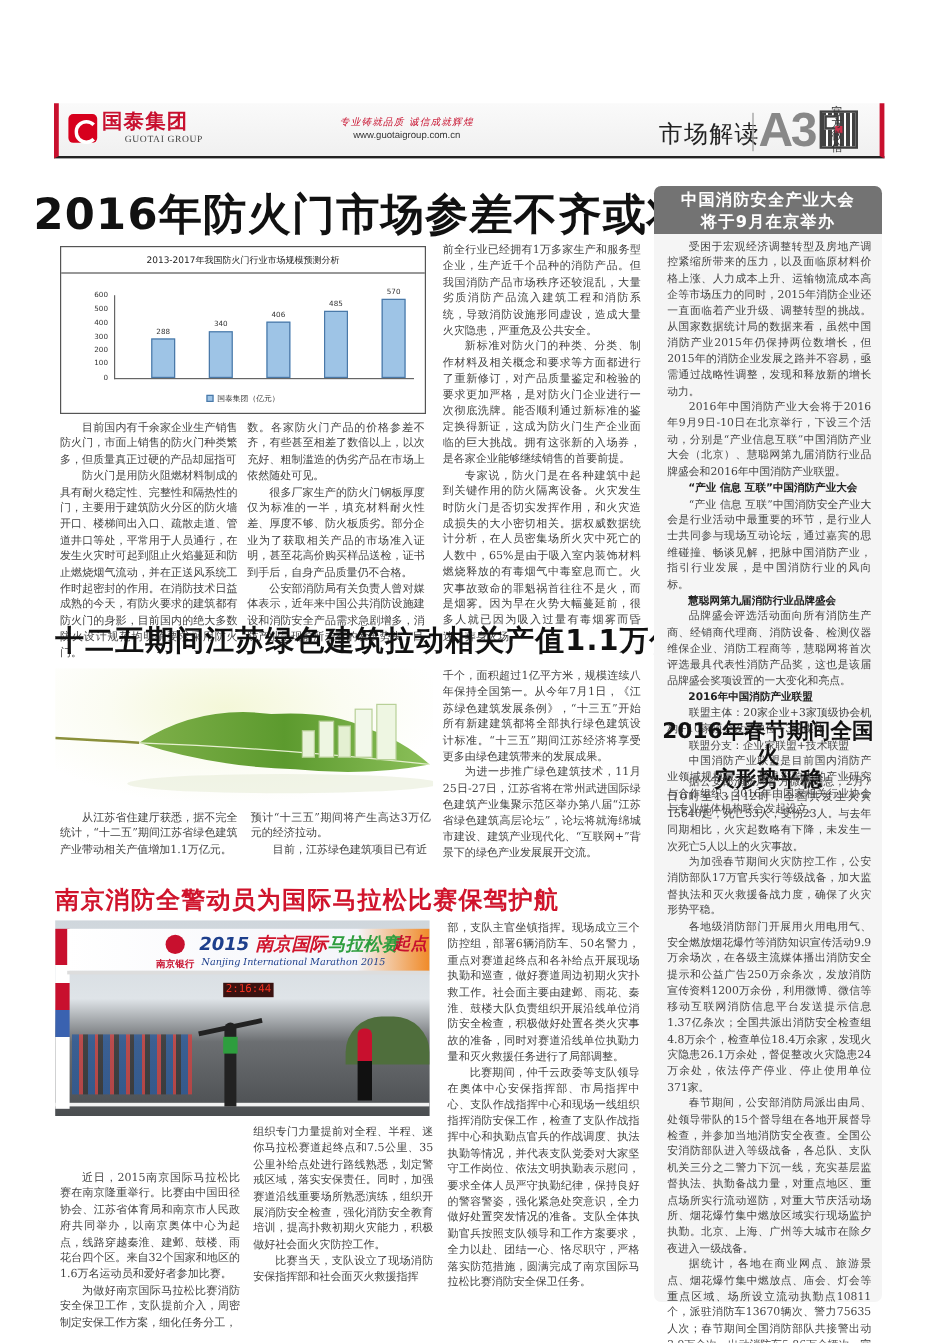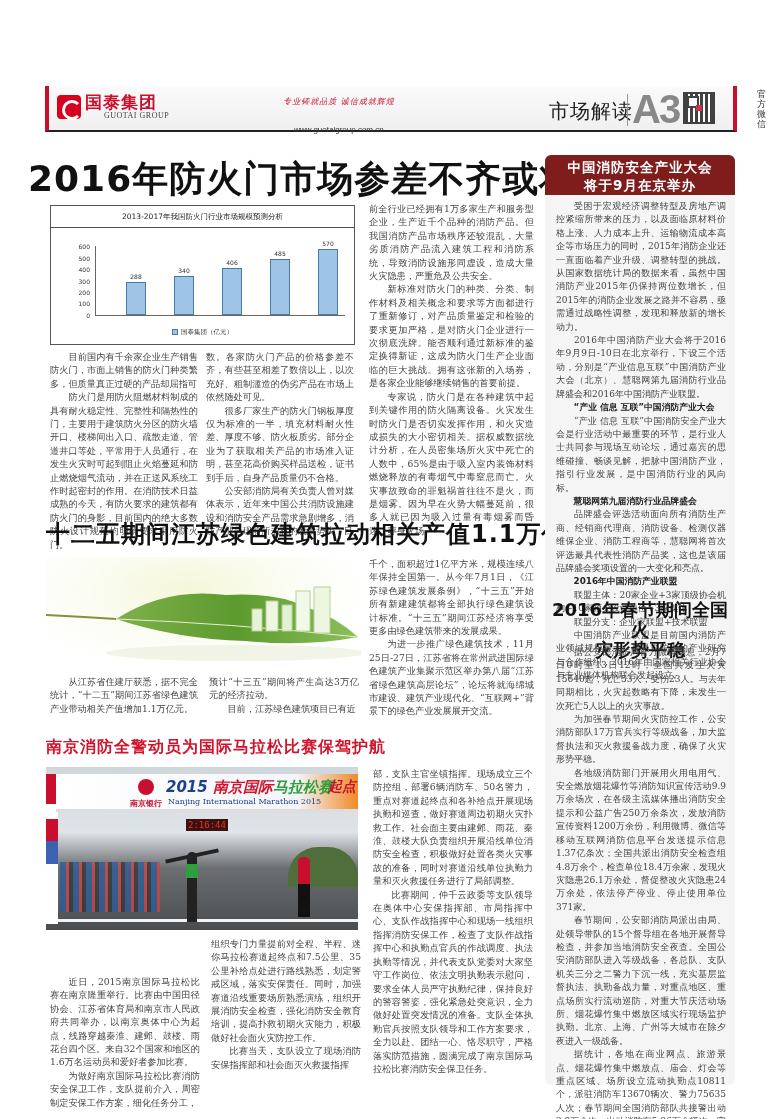--- a/index.html
+++ b/index.html
@@ -9,36 +9,36 @@
   
   .masthead { position: absolute; left: 45px; top: 86px; width: 692px; height: 46px; border-left: 4px solid #c8102e; border-right: 4px solid #c8102e; border-bottom: 2px solid #222; background: linear-gradient(#fafafa, #f0f0f0); }
   .logo { position: absolute; left: 8px; top: 7px; display: flex; align-items: center; }
   .logo-mark { width: 24px; height: 24px; border-radius: 4px; background: #d7001d; position: relative; }
   .logo-mark::after { content: ""; position: absolute; left: 5px; top: 5px; width: 14px; height: 14px; border-radius: 50%; border: 3px solid #fff; border-right-color: transparent; }
   .logo-text { margin-left: 4px; }
   .logo-cn { font-family: "DejaVu Sans", sans-serif; font-weight: bold; font-size: 17px; color: #c8102e; letter-spacing: 1px; line-height: 18px; }
   .logo-en { font-family: "Liberation Serif", serif; font-size: 8px; color: #444; letter-spacing: 0.5px; padding-left: 19px; }
   .slogan { position: absolute; left: 190px; top: 10px; width: 200px; text-align: center; }
   .slogan-cn { font-size: 8px; color: #c8102e; font-style: italic; letter-spacing: 1px; }
-  .slogan-url { font-family: "Liberation Sans", sans-serif; font-size: 8px; color: #333; margin-top: 18px; }
+  .slogan-url { font-family: "Liberation Sans", sans-serif; font-size: 8px; color: #333; margin-top: 1px; }
   .section-name { position: absolute; left: 500px; top: 12px; font-family: "DejaVu Serif", serif; font-size: 20px; color: #222; letter-spacing: 1px; }
   .divider-v { position: absolute; left: 578px; top: 8px; width: 1px; height: 32px; background: #999; }
   .page-no { position: absolute; left: 583px; top: 1px; font-family: "Liberation Sans", sans-serif; font-size: 40px; font-weight: bold; color: #888; line-height: 44px; letter-spacing: -2px; }
   .qr { position: absolute; left: 634px; top: 6px; width: 32px; height: 32px; background:
       repeating-linear-gradient(90deg, #222 0 3px, #fff 3px 5px),
       #fff; opacity: .85; border: 2px solid #222; }
   .qr::before { content: ""; position: absolute; left: 2px; top: 2px; width: 8px; height: 8px; border: 2px solid #222; background: #fff; }
   .qr::after { content: ""; position: absolute; left: 11px; top: 11px; width: 6px; height: 6px; background: #c8102e; }
-  .qr-label { position: absolute; left: 708px; top: 3px; width: 12px; font-size: 9px; line-height: 10px; color: #333; }
+  .qr-label { position: absolute; left: 644px; top: 3px; width: 12px; font-size: 9px; line-height: 10px; color: #333; }
 
   
   .headline { position: absolute; font-family: "DejaVu Sans", sans-serif; font-weight: bold; color: #111; white-space: nowrap; letter-spacing: 1px; }
   .h1 { left: 28px; top: 155px; font-size: 36px; }
   .h2 { left: 46px; top: 518px; font-size: 24px; }
-  .h3 { left: 46px; top: 737px; font-size: 16px; color: #d0142c; }
+  .h3 { left: 46px; top: 737px; font-size: 20px; color: #d0142c; }
 
   
   .col { position: absolute; font-size: 9.2px; line-height: 13.4px; color: #444; text-align: justify; }
   .col p { text-indent: 2em; }
   .col p.cont { text-indent: 0; }
 
   
   .chart { position: absolute; left: 50px; top: 205px; width: 305px; height: 140px; border: 1px solid #555; background: #fff; }
   .chart-title { height: 22px; border-bottom: 1px solid #555; font-family: "DejaVu Sans", sans-serif; font-size: 7.5px; text-align: center; line-height: 22px; color: #222; }
   .plot { position: absolute; left: 44px; top: 40px; width: 250px; height: 70px; border-left: 1px solid #666; border-bottom: 1px solid #666; }
@@ -50,37 +50,37 @@
 
   
   .leaf-img { position: absolute; left: 46px; top: 557px; width: 315px; height: 110px; background: radial-gradient(ellipse at 45% 30%, #f4f7d8 0%, #fbfcf2 40%, #fff 75%); overflow: hidden; }
 
   
   .photo { position: absolute; left: 46px; top: 767px; width: 312px; height: 163px; overflow: hidden; background: linear-gradient(#cfd6dc 0%, #dfe4e8 40%, #6c6f72 62%, #4a4d50 100%); }
   .arch { position: absolute; left: 10px; top: 7px; width: 302px; height: 38px; background: linear-gradient(90deg, #fff 0%, #f4f5fa 80%, #f08a28 100%); border-bottom: 3px solid #ddd; }
   .arch-text { position: absolute; left: 110px; top: 4px; font-family: "DejaVu Sans", sans-serif; font-weight: bold; font-style: italic; font-size: 15px; color: #1d3f8c; white-space: nowrap; }
   .arch-text span.red { color: #d0142c; }
   .arch-text span.green { color: #2e9e3e; }
-  .arch-sub { position: absolute; left: 112px; top: 23px; font-family: "DejaVu Serif", serif; font-size: 8px; color: #1d3f8c; white-space: nowrap; }
+  .arch-sub { position: absolute; left: 112px; top: 23px; font-family: "DejaVu Serif", serif; font-style: italic; font-size: 8px; color: #1d3f8c; white-space: nowrap; }
   .arch-bank { position: absolute; left: 74px; top: 24px; font-size: 8px; color: #c8102e; font-weight: bold; }
   .arch-flower { position: absolute; left: 82px; top: 5px; width: 16px; height: 16px; border-radius: 50%; background: #c8102e; }
   .arch-start { position: absolute; right: 2px; top: 4px; font-family: "DejaVu Sans", sans-serif; font-weight: bold; font-style: italic; font-size: 14px; color: #c8102e; }
   .arch-pillar { position: absolute; left: 0; top: 7px; width: 12px; height: 150px; background: linear-gradient(#c8102e 0 20%, #fff 20% 30%, #c8102e 30% 45%, #3a62b0 45% 60%, #fff 60%); }
   .clock { position: absolute; left: 140px; top: 52px; width: 42px; height: 12px; background: #3a1210; color: #f03020; font-family: "DejaVu Sans Mono", monospace; font-size: 9px; line-height: 12px; text-align: center; }
   .runner { position: absolute; left: 141px; top: 85px; width: 10px; height: 70px; background: #222; border-radius: 5px 5px 0 0; }
   .runner::before { content: ""; position: absolute; left: -22px; top: 2px; width: 54px; height: 4px; background: #222; transform: rotate(-12deg); }
   .runner::after { content: ""; position: absolute; left: -1px; top: 12px; width: 12px; height: 14px; background: #2e9e3e; }
   .announcer { position: absolute; left: 252px; top: 90px; width: 12px; height: 60px; background: linear-gradient(#c8102e 0 45%, #111 45%); border-radius: 5px 5px 0 0; }
   .crowd { position: absolute; left: 14px; top: 95px; width: 100px; height: 50px; background: repeating-linear-gradient(90deg, #2a5a9c 0 6px, #d34040 6px 9px, #333 9px 13px); opacity: .75; }
   .trees { position: absolute; right: 0; top: 80px; width: 70px; height: 40px; background: #4f6e3c; border-radius: 30px 30px 0 0; }
   .road-line { position: absolute; left: 0; right: 0; top: 152px; height: 3px; background: #f2f2f2; }
 
   
   .sidebar { position: absolute; left: 545px; top: 155px; width: 190px; height: 930px; background: #f5f5f5; border-radius: 6px; }
-  .sidebar-title { position: absolute; left: 545px; top: 155px; width: 190px; height: 40px; background: #7f1d1d; border-radius: 6px 6px 0 0; color: #fff; font-family: "DejaVu Sans", sans-serif; font-weight: bold; font-size: 13.5px; line-height: 18px; text-align: center; padding-top: 3px; letter-spacing: 1px; }
+  .sidebar-title { position: absolute; left: 545px; top: 155px; width: 190px; height: 40px; background: #737373; border-radius: 6px 6px 0 0; color: #fff; font-family: "DejaVu Sans", sans-serif; font-weight: bold; font-size: 13.5px; line-height: 18px; text-align: center; padding-top: 3px; letter-spacing: 1px; }
   .side-col { position: absolute; left: 556px; width: 170px; font-size: 9px; line-height: 13.4px; color: #444; text-align: justify; }
   .side-col p { text-indent: 2em; }
   .side-col p.sub { font-family: "DejaVu Sans", sans-serif; font-weight: bold; color: #222; font-size: 8.8px; }
   .side-head { position: absolute; left: 545px; top: 600px; width: 190px; text-align: center; font-family: "DejaVu Sans", sans-serif; font-weight: bold; font-size: 18px; line-height: 20px; color: #111; }
 </style>
 </head>
 <body>
 
 <div class="page">
 

